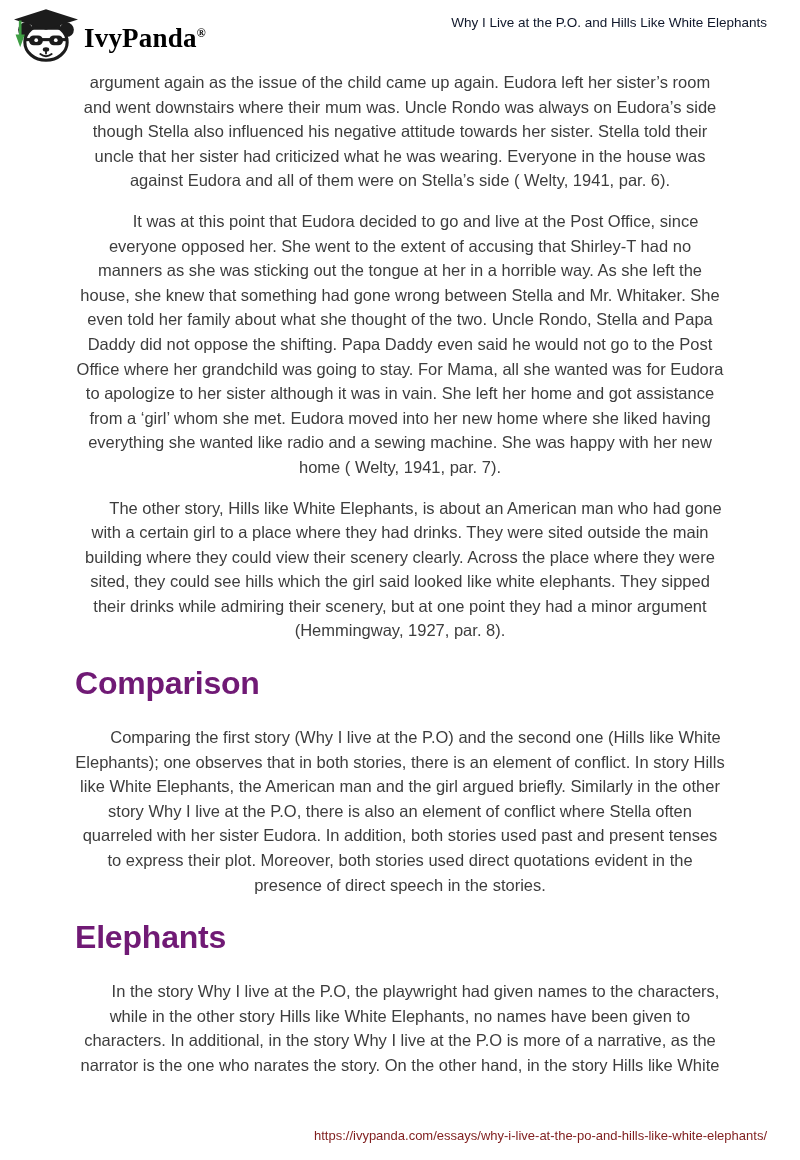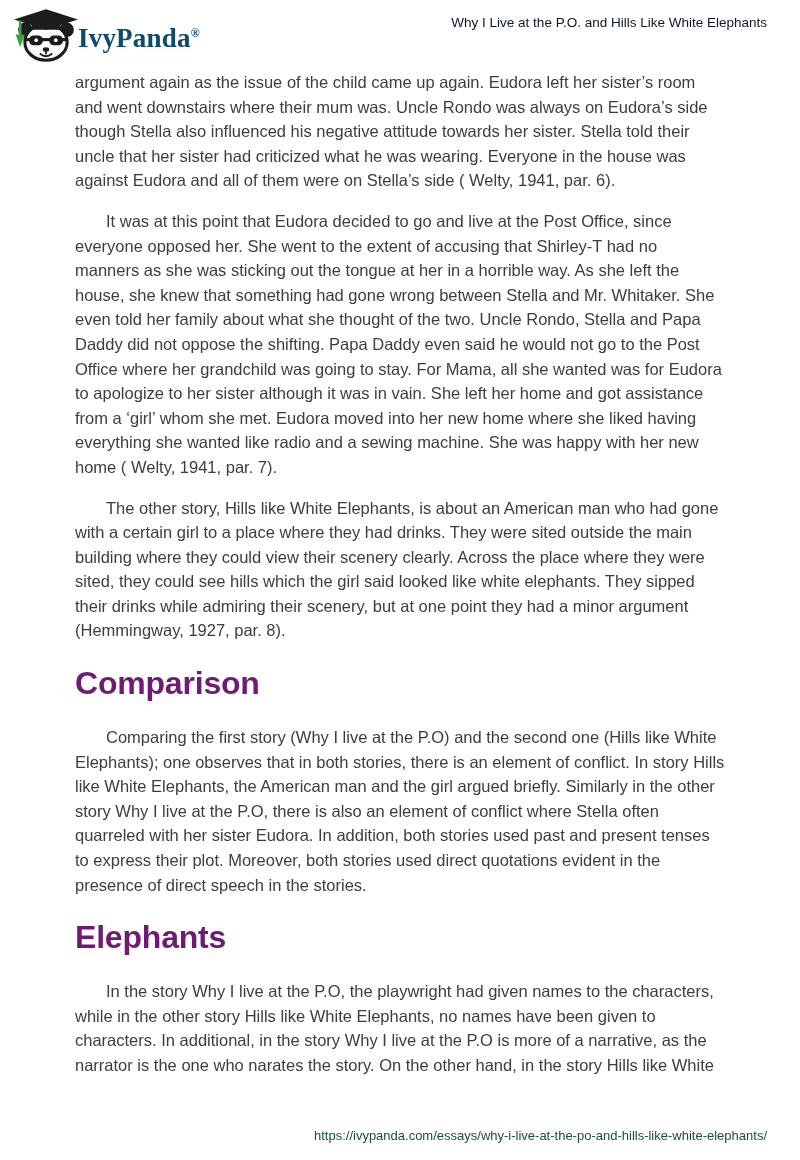--- a/index.html
+++ b/index.html
@@ -17,24 +17,25 @@
   .header {
     position: absolute;
     top: 6px; left: 14px; right: 33px;
     display: flex;
     justify-content: space-between;
     align-items: flex-start;
   }
   .logo { display: flex; align-items: center; }
   .logo-icon { width: 64px; height: 54px; display: block; }
   .brand {
+    margin-left: 6px;
     font-family: "Liberation Serif", "DejaVu Serif", serif;
     font-weight: 700;
     font-size: 27px;
-    color: #0c4a6e;
+    color: #000000;
     letter-spacing: 0.2px;
     line-height: 54px;
   }
   .brand sup { font-size: 12px; font-weight: 700; vertical-align: 10px; }
   .doc-title {
     margin-top: 9px;
     font-size: 13.5px;
     color: #0f172a;
     text-align: right;
   }
@@ -44,40 +45,40 @@
     position: absolute;
     left: 75px;
     top: 70px;
     width: 650px;
     color: #3d3d3d;
   }
   .content p {
     margin: 0 0 16px 0;
     font-size: 16.5px;
     line-height: 24.6px;
-    text-align: left;
+    text-align: center;
   }
   .content p.indent { text-indent: 31px; }
   .content h2 {
     margin: 22px 0 24px 0;
     font-size: 32px;
     line-height: 36px;
     font-weight: 700;
     color: #701a75;
     letter-spacing: -0.2px;
   }
   .i { }
 
   
   .footer {
     position: absolute;
     right: 33px;
     top: 1128px;
     font-size: 13px;
-    color: #14532d;
+    color: #7f1d1d;
     text-align: right;
   }
 </style>
 </head>
 <body>
 
 <div class="page">
 
   <div class="header">
     <div class="logo">

